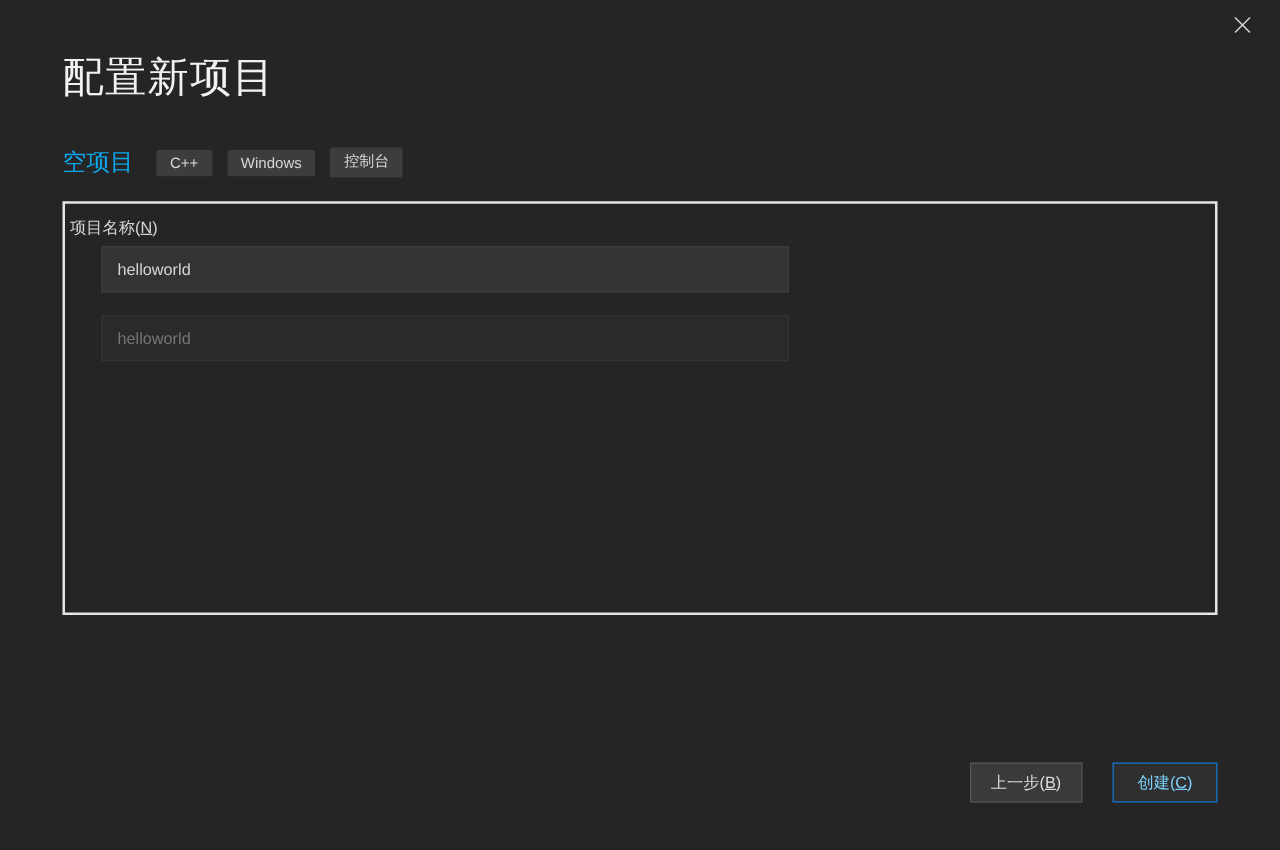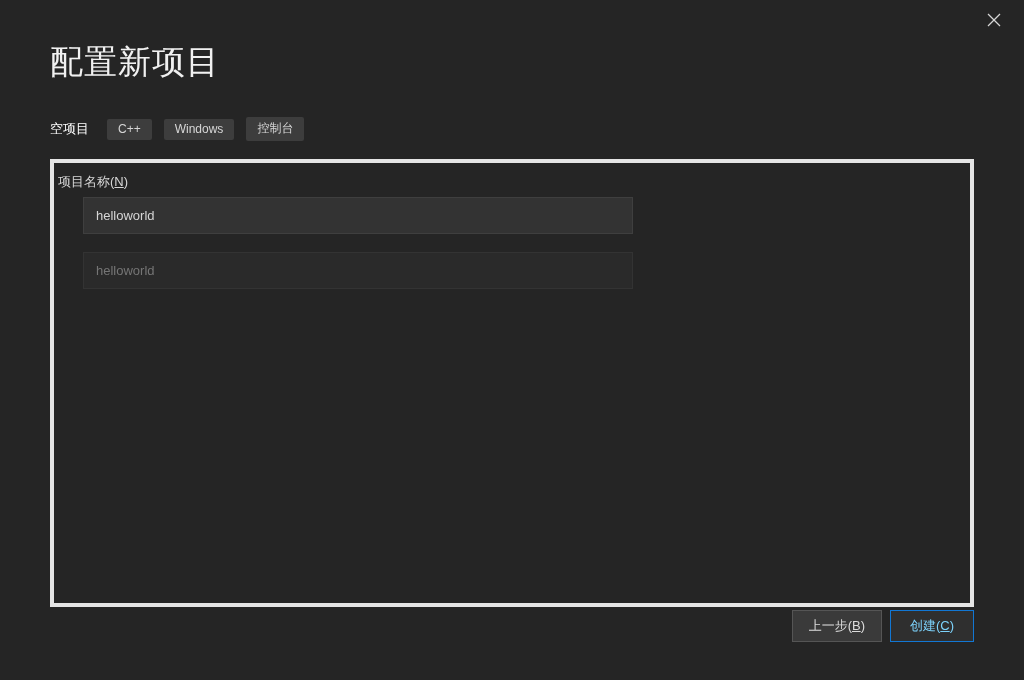--- a/index.html
+++ b/index.html
@@ -38,36 +38,36 @@
       margin: 40px 16px 0 50px;
       letter-spacing: 1px;
     }
     .template-row {
       margin: 32px 0 0 50px;
       display: flex;
       align-items: center;
       gap: 12px;
     }
     .template-name {
-      font-size: 13px;
-      color: #ffffff;
+      font-size: 19px;
+      color: #0ea5e9;
       margin-right: 6px;
     }
     .tag {
       background: #3d3d3d;
       color: #d6d6d6;
       font-size: 12px;
       padding: 3px 11px 4px 11px;
       border-radius: 2px;
     }
     .form-area {
       margin: 18px 50px 0 50px;
-      border: 4px solid #e5e5e5;
+      border: 2px solid #e5e5e5;
       padding: 10px 0 12px 0;
-      height: 448px;
+      height: 331px;
     }
     .field-label {
       font-size: 13px;
       color: #d6d6d6;
       margin: 0 0 6px 2px;
       display: flex;
       align-items: center;
       gap: 6px;
     }
     .field-label .hotkey { text-decoration: underline; }
@@ -170,21 +170,21 @@
     .checkbox-label {
       font-size: 13px;
       color: #d6d6d6;
     }
     .checkbox-label .hotkey { text-decoration: underline; }
     .footer {
       position: absolute;
       bottom: 38px;
       right: 50px;
       display: flex;
-      gap: 8px;
+      gap: 24px;
     }
     .btn {
       min-width: 84px;
       padding: 6px 16px;
       font-size: 13px;
       text-align: center;
       cursor: pointer;
       border: 1px solid #555;
       background: #3a3a3a;
       color: #dcdcdc;

